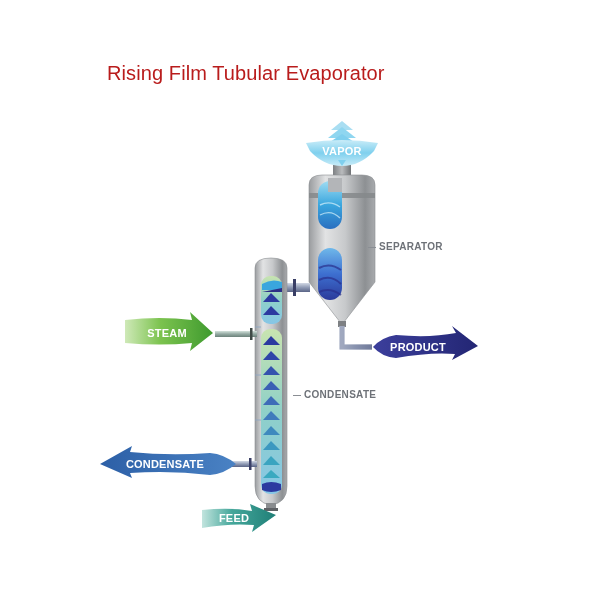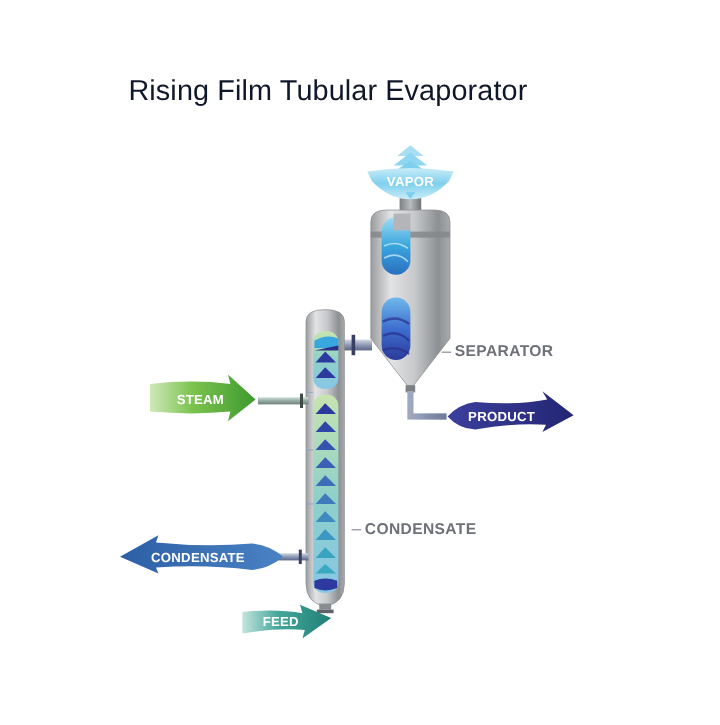--- a/index.html
+++ b/index.html
@@ -1,18 +1,18 @@
 <!DOCTYPE html>
 <html><head>
 <meta charset="utf-8">
 <style>
   html, body { margin: 0; padding: 0; background: #ffffff; }
   body { width: 600px; height: 604px; position: relative; overflow: hidden; font-family: "Liberation Sans", sans-serif; }
-  .title { position: absolute; left: 107px; top: 62px; font-size: 24px; color: #0f172a; letter-spacing: 0.1px; font-family: "Liberation Sans", sans-serif; }
-  .callout { position: absolute; font-family: "Liberation Sans", sans-serif; font-weight: bold; font-size: 13px; color: #6e7278; letter-spacing: 0.3px; margin-top: 44px; }
+  .title { position: absolute; left: 107px; top: 62px; font-size: 20px; color: #b91c1c; letter-spacing: 0.1px; font-family: "Liberation Sans", sans-serif; }
+  .callout { position: absolute; font-family: "Liberation Sans", sans-serif; font-weight: bold; font-size: 10px; color: #6e7278; letter-spacing: 0.3px; }
   .callout .tick { display: inline-block; width: 8px; height: 1.5px; background: #8a8e94; vertical-align: middle; margin-right: 3px; }
   svg { position: absolute; left: 0; top: 0; }
   .arrow-label { font-family: "Liberation Sans", sans-serif; font-weight: bold; font-size: 11px; fill: #ffffff; letter-spacing: 0.2px; }
 </style>
 </head>
 <body>
 
 <div class="title">Rising Film Tubular Evaporator</div>
 
 <svg width="600" height="604" viewBox="0 0 600 604">

